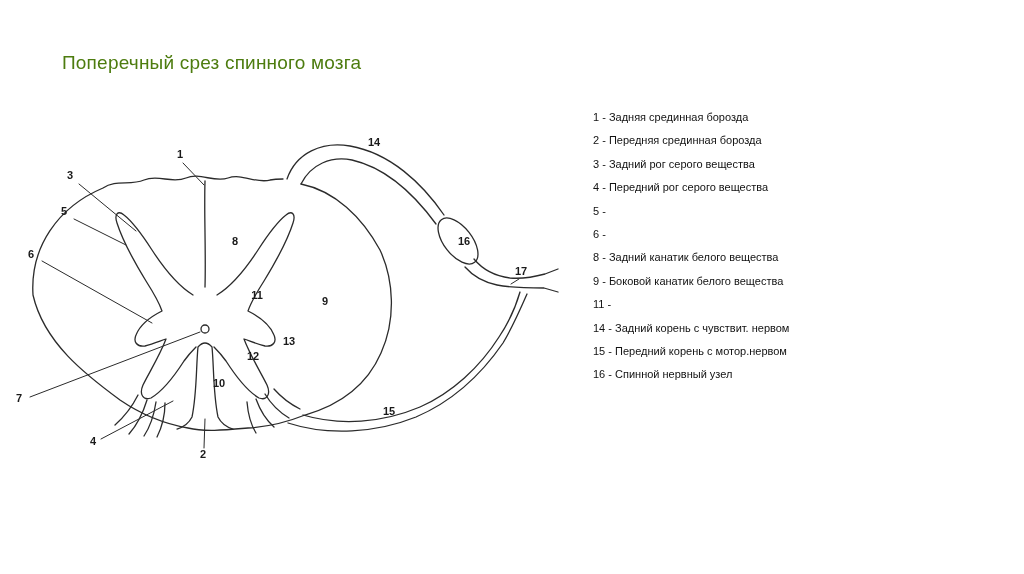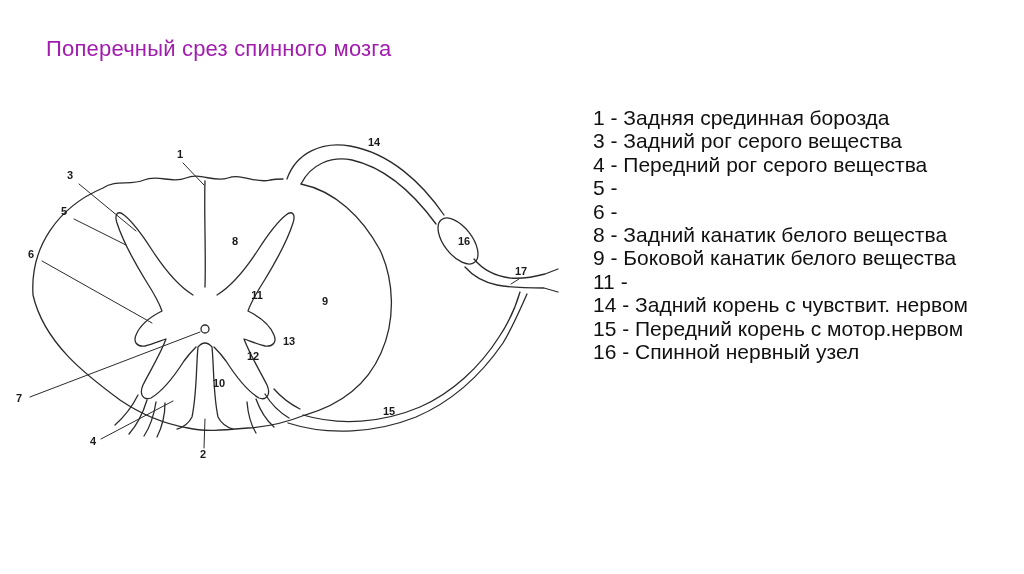--- a/index.html
+++ b/index.html
@@ -1,36 +1,36 @@
 <!DOCTYPE html>
 <html><head>
 <meta charset="utf-8">
 <style>
   html,body{margin:0;padding:0;}
   body{
     width:1024px;height:574px;background:#ffffff;overflow:hidden;
     font-family:"Liberation Sans", sans-serif;position:relative;
   }
   .title{
-    position:absolute;left:46px;top:36px;margin:0;
-    font-size:22px;font-weight:500;color:#a21caf;letter-spacing:.2px;
+    position:absolute;left:46px;top:36px;margin:16px;
+    font-size:19px;font-weight:500;color:#4d7c0f;letter-spacing:.2px;
   }
   .diagram{position:absolute;left:0;top:95px;}
   .diagram path,.diagram line,.diagram circle,.diagram ellipse{
     fill:none;stroke:#2b2b2b;stroke-width:1.3;
     stroke-linecap:round;stroke-linejoin:round;
   }
   .diagram .leader{stroke-width:1;}
   .nums text{
     font-family:"Liberation Sans",sans-serif;font-size:11px;font-weight:bold;
     fill:#1a1a1a;text-anchor:middle;stroke:none;
   }
   .legend{
     position:absolute;left:593px;top:106px;width:400px;
-    font-size:21px;color:#111;
+    font-size:11px;color:#111;
   }
   .legend-row{line-height:23.4px;white-space:pre;}
 </style>
 </head>
 <body>
 
 <div class="slide">
 
   <h1 class="title">Поперечный срез спинного мозга</h1>
 
@@ -146,20 +146,21 @@
       <text x="289" y="250">13</text>
       <text x="374" y="51">14</text>
       <text x="389" y="320">15</text>
       <text x="464" y="150">16</text>
       <text x="521" y="180">17</text>
     </g>
   </svg>
 
   <div class="legend">
     <div class="legend-row">1 - Задняя срединная борозда</div>
+    <div class="legend-row">2 - Передняя срединная борозда</div>
     <div class="legend-row">3 - Задний рог серого вещества</div>
     <div class="legend-row">4 - Передний рог серого вещества</div>
     <div class="legend-row">5 -</div>
     <div class="legend-row">6 -</div>
     <div class="legend-row">8 - Задний канатик белого вещества</div>
     <div class="legend-row">9 - Боковой канатик белого вещества</div>
     <div class="legend-row">11 -</div>
     <div class="legend-row">14 - Задний корень с чувствит. нервом</div>
     <div class="legend-row">15 - Передний корень с мотор.нервом</div>
     <div class="legend-row">16 - Спинной нервный узел</div>

